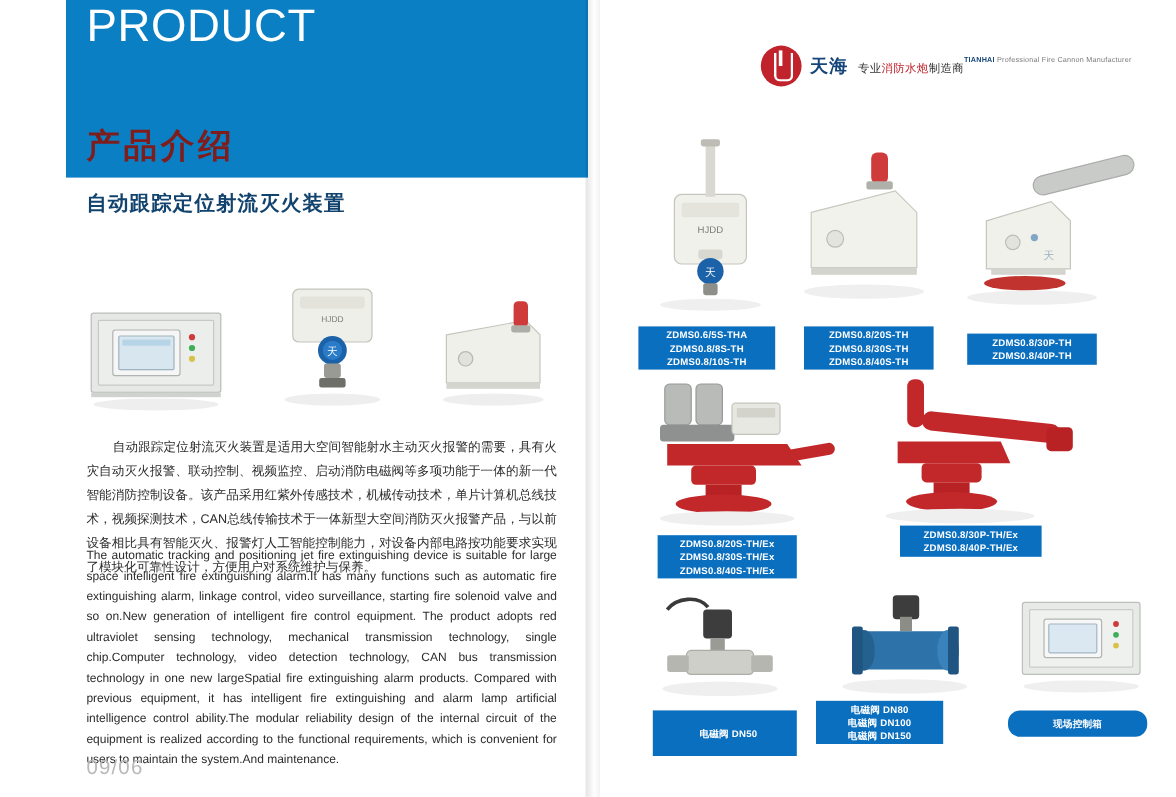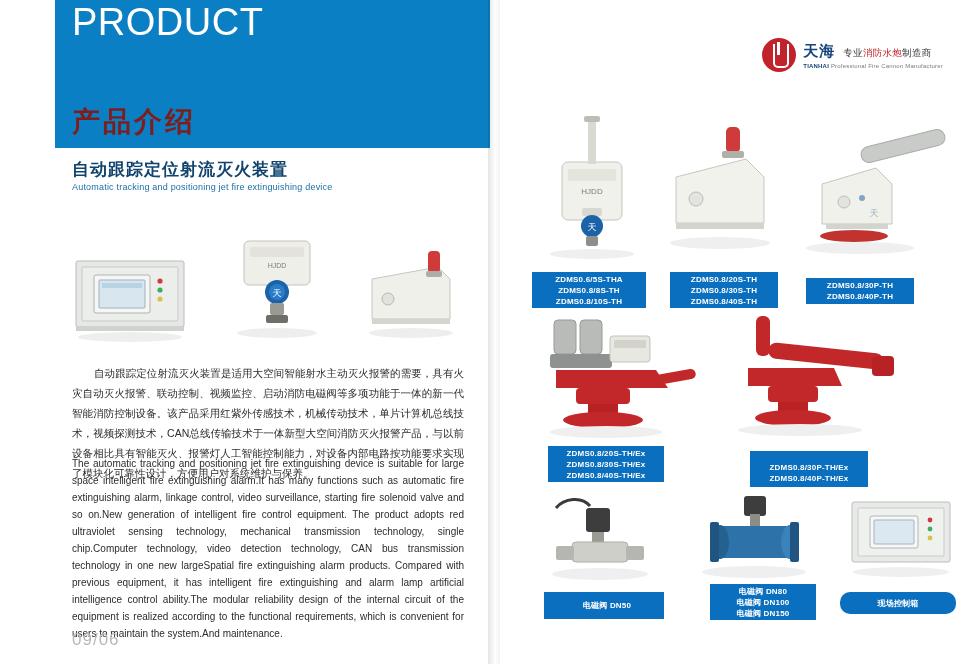--- a/index.html
+++ b/index.html
@@ -138,21 +138,21 @@
     border-radius: 0 0 5px 5px;
   }
   .logo-mark::before {
     content: "";
     position: absolute;
     left: 15px; top: 4px;
     width: 3px; height: 13px;
     background: #ffffff;
     z-index: 2;
   }
-  .logo-texts { display: flex; flex-direction: column; }
+  .logo-texts { display: flex; flex-direction: row; }
   .logo-cn-row { display: flex; align-items: baseline; }
   .logo-cn {
     color: #15457a;
     font-size: 15px;
     font-weight: bold;
     letter-spacing: 1px;
     margin-right: 8px;
   }
   .logo-tag-cn {
     font-size: 9.5px;
@@ -197,21 +197,20 @@
   <div class="left-page">
 
     <div class="blue-banner"></div>
 
     <div class="banner-title-en">
       <div>PRODUCT</div>
     </div>
     <div class="banner-title-cn">产品介绍</div>
 
     <div class="sec-heading">自动跟踪定位射流灭火装置</div>
-    <div class="sec-sub">Automatic tracking and positioning jet fire extinguishing device</div>
 
     <div class="left-photos">
 
       <svg class="abs" style="left:0px; top:22px;" width="120" height="88">
         <rect x="4" y="4" width="108" height="66" rx="2" fill="#e6e8e6" stroke="#b9bcb9"></rect>
         <rect x="10" y="10" width="96" height="54" rx="1" fill="#eceeec" stroke="#c6c9c6"></rect>
         <rect x="22" y="18" width="56" height="38" rx="2" fill="#f5f6f5" stroke="#b0b4b0"></rect>
         <rect x="27" y="23" width="46" height="28" rx="1" fill="#d8e6ef" stroke="#9fb3c0"></rect>
         <rect x="30" y="26" width="40" height="5" fill="#b7d3e6"></rect>
         <circle cx="88" cy="24" r="2.6" fill="#cf3b3b"></circle>
@@ -334,21 +333,21 @@
         <rect x="56" y="90" width="30" height="12" fill="#b92225"></rect>
         <ellipse cx="71" cy="106" rx="38" ry="8" fill="#c2282a"></ellipse>
         <ellipse cx="78" cy="118" rx="62" ry="6" fill="#efefef"></ellipse>
       </svg>
 
       <div class="cap" style="left:38px; top:432px; width:116px; height:36px;">
         <span>ZDMS0.8/20S-TH/Ex</span>
         <span>ZDMS0.8/30S-TH/Ex</span>
         <span>ZDMS0.8/40S-TH/Ex</span>
       </div>
-      <div class="cap" style="left:240px; top:437px; width:118px; height:36px;justify-content:flex-end;">
+      <div class="cap" style="left:240px; top:424px; width:118px; height:26px;">
         <span>ZDMS0.8/30P-TH/Ex</span>
         <span>ZDMS0.8/40P-TH/Ex</span>
       </div>
 
       <svg class="abs" style="left:28px; top:478px;" width="140" height="100">
         <path d="M18 16 C26 6, 44 4, 52 14" fill="none" stroke="#3a3a3a" stroke-width="3"></path>
         <rect x="48" y="16" width="24" height="24" rx="3" fill="#3d3d3d"></rect>
         <rect x="54" y="40" width="12" height="10" fill="#9b9b95"></rect>
         <rect x="34" y="50" width="56" height="20" rx="4" fill="#cfcfc9" stroke="#adada7"></rect>
         <rect x="18" y="54" width="18" height="14" rx="2" fill="#b6b6b0"></rect>
@@ -371,24 +370,24 @@
         <rect x="6" y="6" width="98" height="60" rx="2" fill="#e8eae8" stroke="#bbbeba"></rect>
         <rect x="12" y="12" width="86" height="48" rx="1" fill="#eff1ef" stroke="#c9ccc9"></rect>
         <rect x="24" y="20" width="48" height="32" rx="2" fill="#f6f7f6" stroke="#b2b6b2"></rect>
         <rect x="28" y="24" width="40" height="24" rx="1" fill="#dbe8f1" stroke="#a2b6c3"></rect>
         <circle cx="84" cy="24" r="2.4" fill="#cf3b3b"></circle>
         <circle cx="84" cy="33" r="2.4" fill="#3fae5a"></circle>
         <circle cx="84" cy="42" r="2.4" fill="#d9c24a"></circle>
         <ellipse cx="55" cy="76" rx="48" ry="5" fill="#efefef"></ellipse>
       </svg>
 
-      <div class="cap" style="left:34px; top:578px; width:120px; height:27px;padding-left:10px;">
+      <div class="cap" style="left:34px; top:578px; width:120px; height:38px;padding-left:10px;">
         <span>电磁阀 DN50</span>
       </div>
-      <div class="cap" style="left:200px; top:570px; width:106px; height:36px;">
+      <div class="cap" style="left:170px; top:570px; width:106px; height:36px;">
         <span>电磁阀 DN80</span>
         <span>电磁阀 DN100</span>
         <span>电磁阀 DN150</span>
       </div>
       <div class="cap" style="left:330px; top:578px; width:116px; height:22px;border-radius:10px;">
         <span>现场控制箱</span>
       </div>
 
     </div>
   </div>

